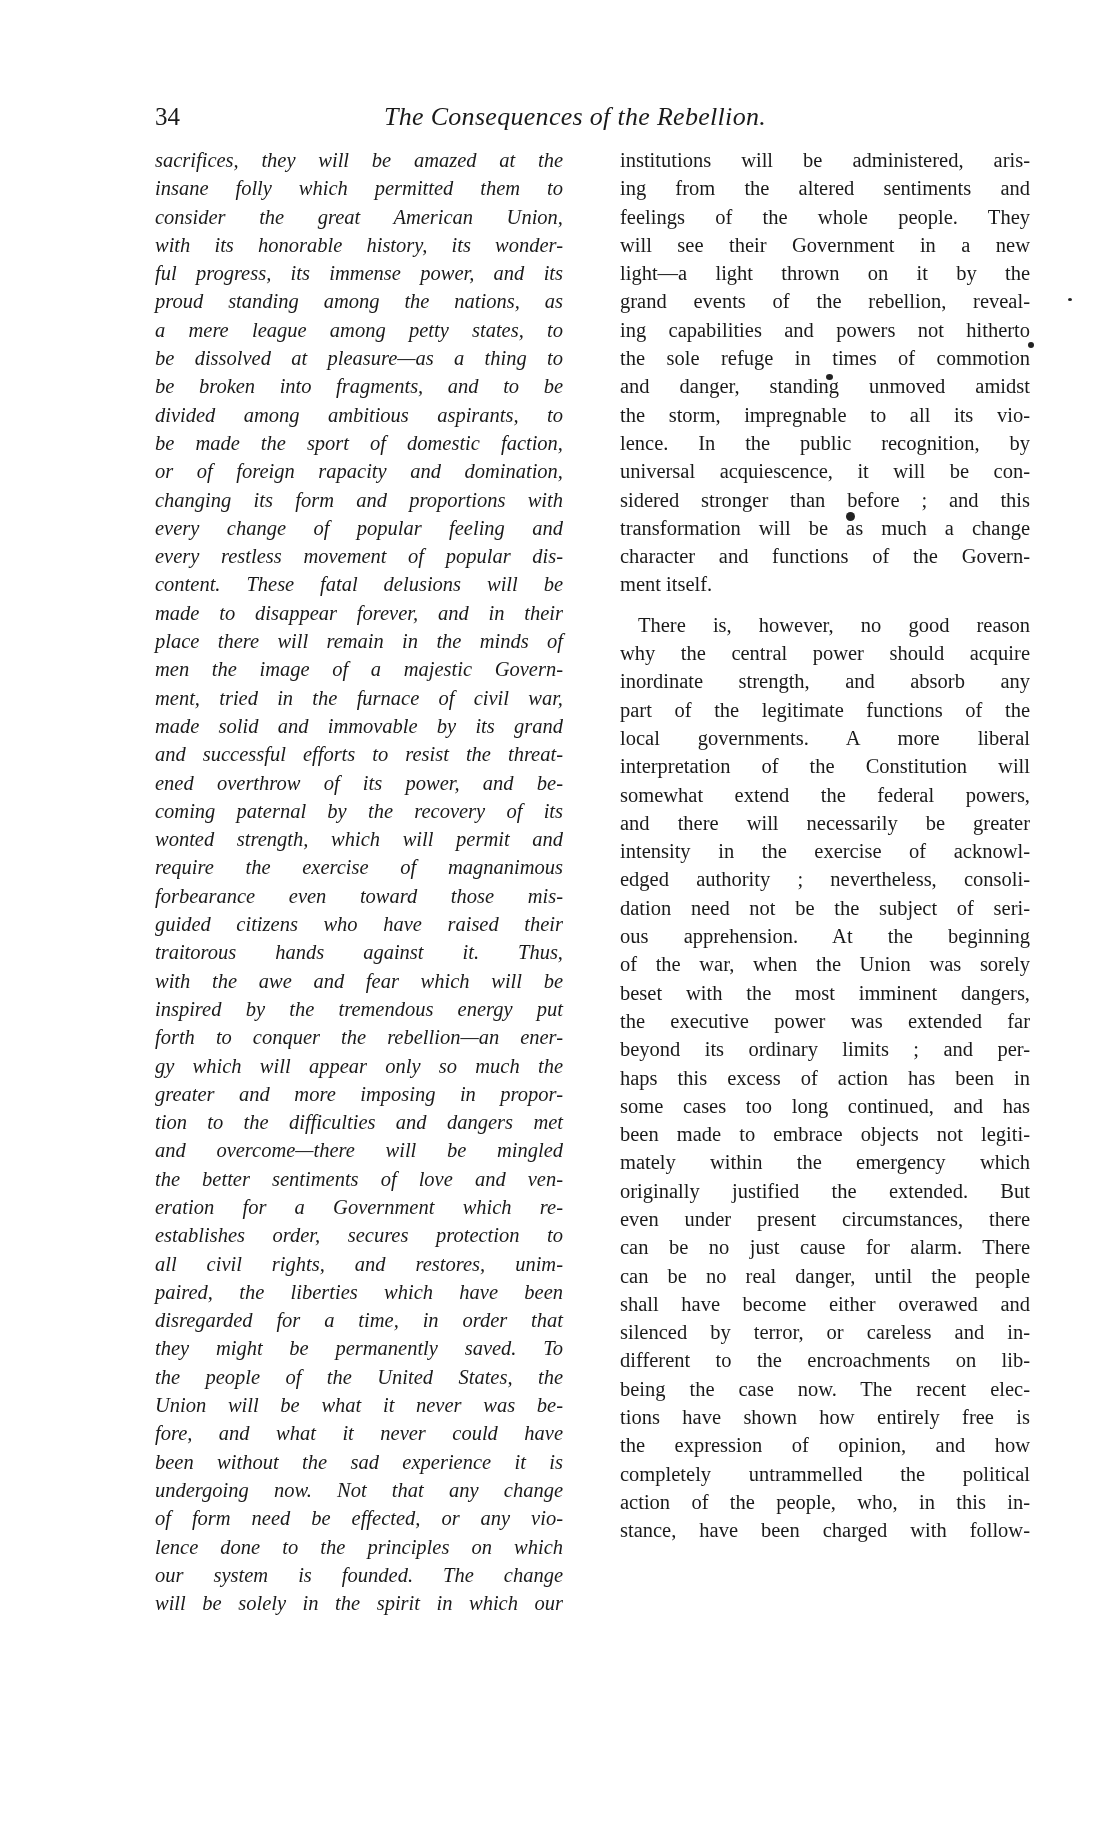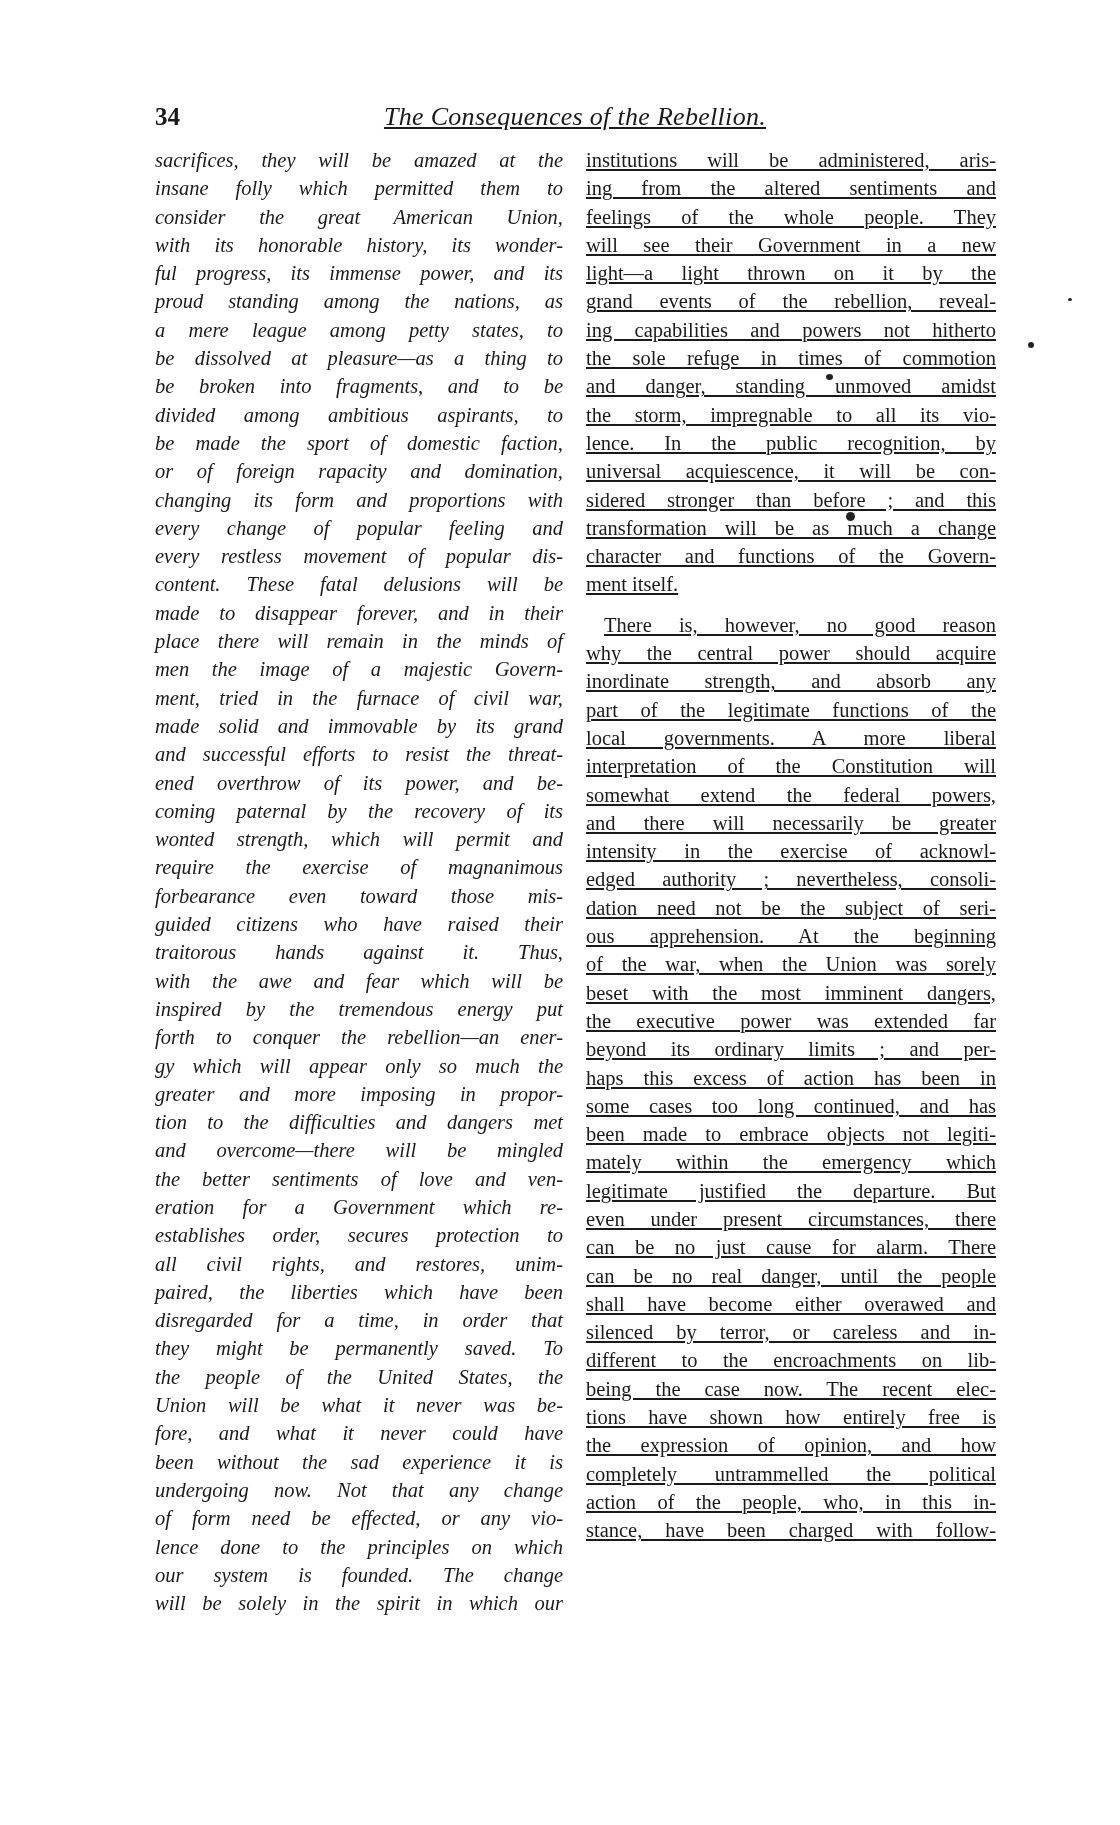--- a/index.html
+++ b/index.html
@@ -1,25 +1,25 @@
 <!DOCTYPE html>
 <html><head>
 <meta charset="utf-8">
 <style>
   html, body { margin: 0; padding: 0; background: #ffffff; }
   body { width: 1120px; height: 1825px; position: relative; overflow: hidden;
          font-family: "Liberation Serif", "DejaVu Serif", serif; color: #1a1a1a; }
   .page { position: absolute; left: 0; top: 0; width: 1120px; height: 1825px; }
   .running-head { position: absolute; top: 100px; left: 155px; width: 840px; height: 34px; }
-  .page-number { position: absolute; left: 0; top: 0; font-size: 25px; font-weight: bold; line-height: 34px; }
+  .page-number { position: absolute; left: 0; top: 0; font-size: 25px; font-weight: normal; line-height: 34px; }
   .running-title { position: absolute; left: 0; width: 840px; top: 0; text-align: center;
-                   font-style: italic; font-size: 26px; line-height: 34px; letter-spacing: 0.3px; text-decoration: underline; }
+                   font-style: italic; font-size: 26px; line-height: 34px; letter-spacing: 0.3px; }
   .column { position: absolute; top: 146px; }
   .col-left { left: 155px; width: 408px; font-style: italic; }
-  .col-right { left: 586px; width: 410px; text-decoration: underline; }
+  .col-right { left: 620px; width: 410px; }
   .line { display: block; height: 28.3px; line-height: 28.3px; font-size: 20.5px;
           text-align: justify; text-align-last: justify; white-space: nowrap; overflow: visible; }
   .line.last { text-align-last: left; }
   .line.indent { padding-left: 18px; margin-top: 12px; }
   .speck { position: absolute; background: #222; border-radius: 50%; }
 </style>
 </head>
 <body>
 
 <div class="page">
@@ -114,21 +114,21 @@
     <span class="line">dation need not be the subject of seri-</span>
     <span class="line">ous apprehension.  At the beginning</span>
     <span class="line">of the war, when the Union was sorely</span>
     <span class="line">beset with the most imminent dangers,</span>
     <span class="line">the executive power was extended far</span>
     <span class="line">beyond its ordinary limits ; and per-</span>
     <span class="line">haps this excess of action has been in</span>
     <span class="line">some cases too long continued, and has</span>
     <span class="line">been made to embrace objects not legiti-</span>
     <span class="line">mately within the emergency which</span>
-    <span class="line">legitimate justified the departure.  But</span>
+    <span class="line">originally justified the extended.  But</span>
     <span class="line">even under present circumstances, there</span>
     <span class="line">can be no just cause for alarm.  There</span>
     <span class="line">can be no real danger, until the people</span>
     <span class="line">shall have become either overawed and</span>
     <span class="line">silenced by terror, or careless and in-</span>
     <span class="line">different to the encroachments on lib-</span>
     <span class="line">being the case now.  The recent elec-</span>
     <span class="line">tions have shown how entirely free is</span>
     <span class="line">the expression of opinion, and how</span>
     <span class="line">completely untrammelled the political</span>

